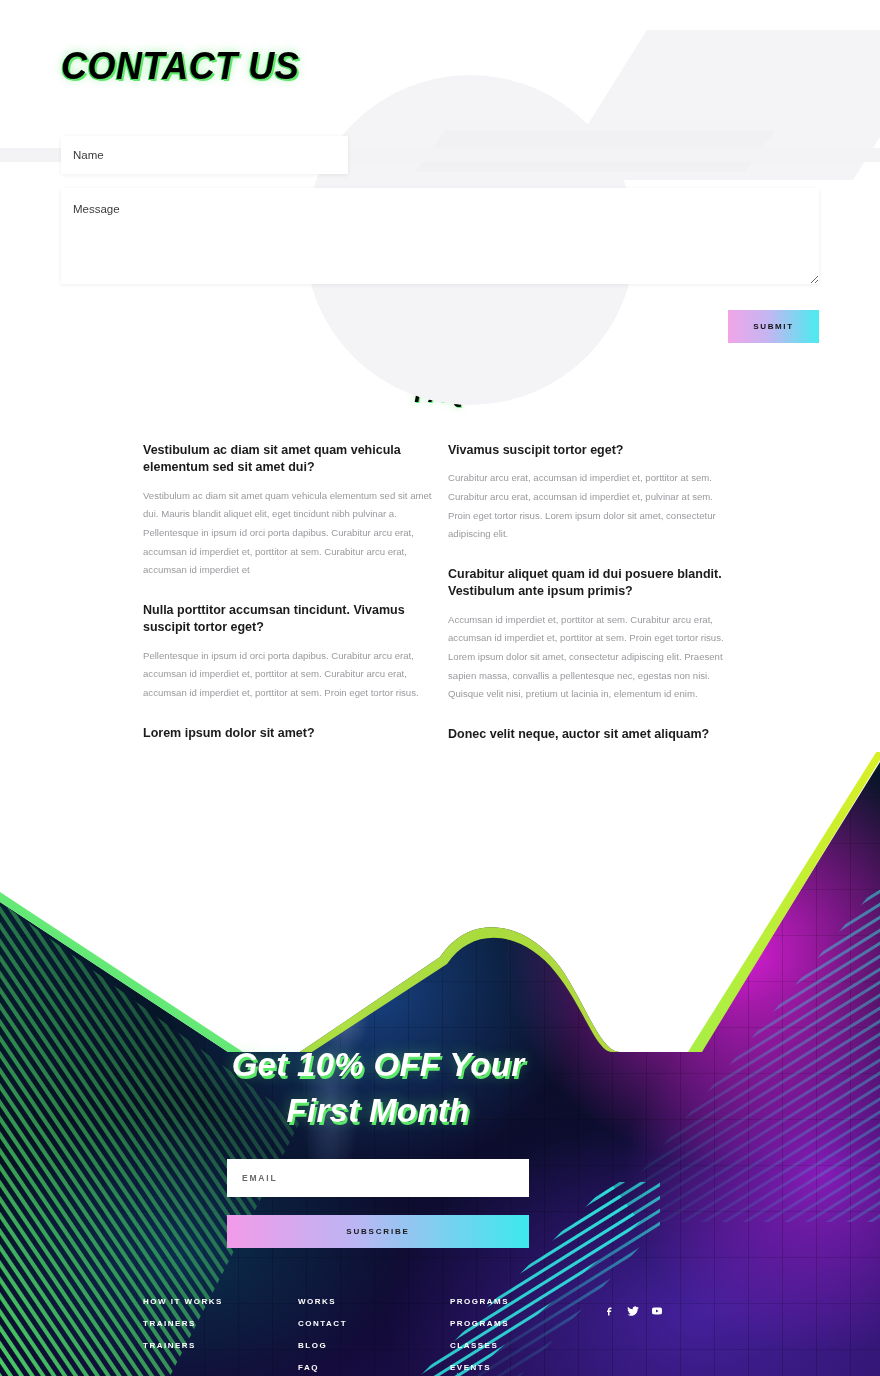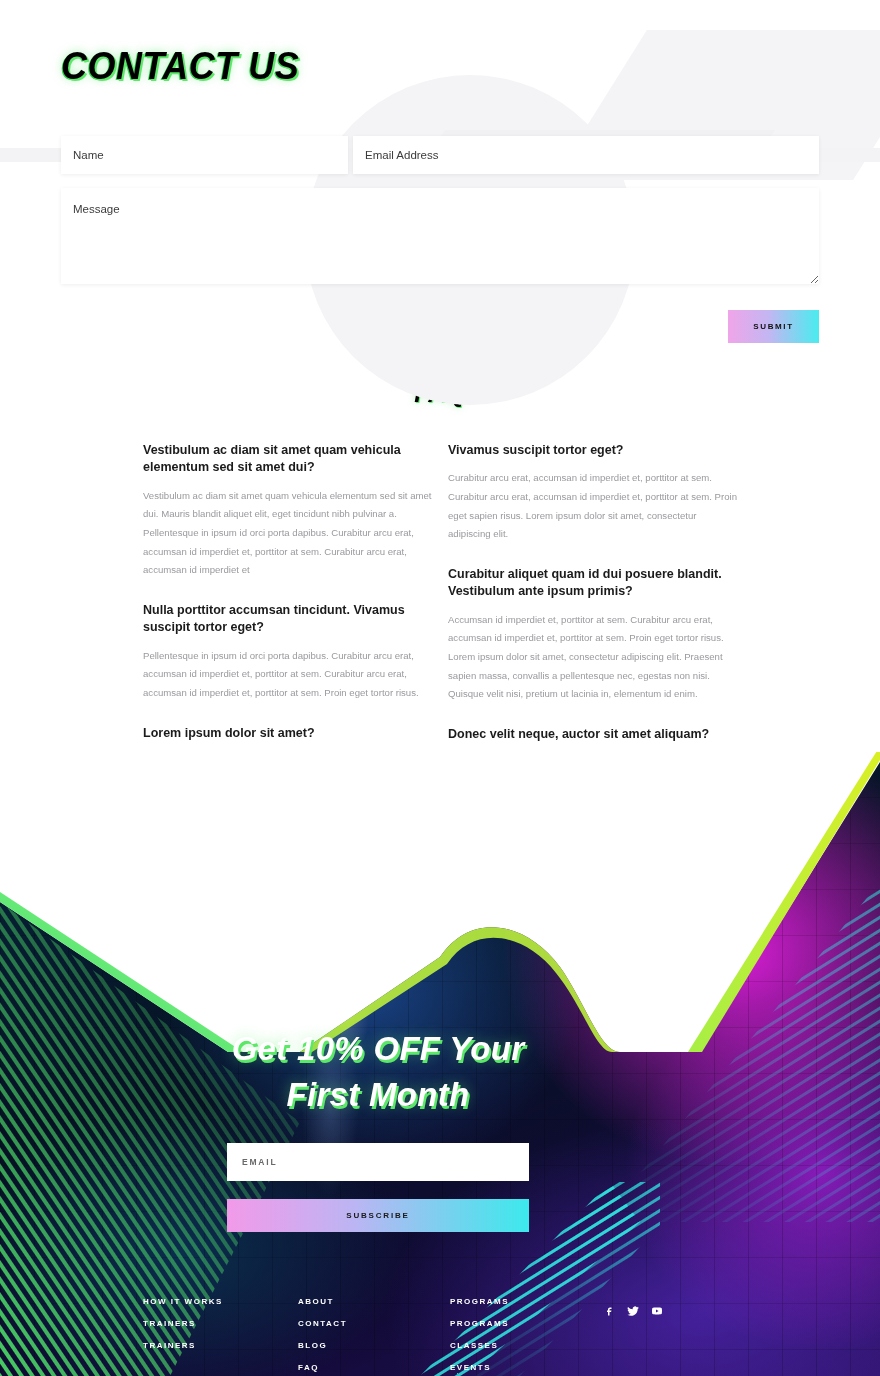--- a/index.html
+++ b/index.html
@@ -178,21 +178,21 @@
   }
 
   
   .hero-white {
     position: absolute; left: 0; top: 0;
     width: 880px; height: 300px;
   }
 
   .hero-content {
     position: absolute;
-    left: 0; top: 0; width: 756px;
+    left: 0; top: 16px; width: 756px;
     text-align: center;
     z-index: 6;
   }
   .cta-title {
     margin-top: 274px;
     font-size: 33px;
     font-weight: 800;
     font-style: italic;
     color: #ffffff;
     line-height: 1.38;
@@ -269,21 +269,20 @@
   <div class="bg-deco deco-band"></div>
   <div class="bg-deco deco-rect"></div>
 
   <div class="contact-wrap">
 
     <h1 class="page-title">CONTACT US</h1>
 
     <form>
       <div class="form-row">
         <input class="field field-name" type="text" placeholder="Name" style="">
-        <input class="field field-email" type="text" placeholder="Email Address" style="">
       </div>
       <textarea class="field field-message" placeholder="Message" style=""></textarea>
       <div class="submit-row">
         <button class="btn-submit" type="button">SUBMIT</button>
       </div>
     </form>
   </div>
 
   <h2 class="faq-title">FAQ</h2>
 
@@ -296,21 +295,21 @@
       <div class="faq-q">Nulla porttitor accumsan tincidunt. Vivamus suscipit tortor eget?</div>
       <div class="faq-a">Pellentesque in ipsum id orci porta dapibus. Curabitur arcu erat, accumsan id imperdiet et, porttitor at sem. Curabitur arcu erat, accumsan id imperdiet et, porttitor at sem. Proin eget tortor risus.</div>
 
       <div class="faq-q">Lorem ipsum dolor sit amet?</div>
       <div class="faq-a tight">Vestibulum ac diam sit amet quam vehicula elementum sed sit amet dui. Mauris blandit aliquet elit, eget tincidunt nibh pulvinar a.</div>
 
     </div>
 
     <div class="faq-col">
       <div class="faq-q">Vivamus suscipit tortor eget?</div>
-      <div class="faq-a">Curabitur arcu erat, accumsan id imperdiet et, porttitor at sem. Curabitur arcu erat, accumsan id imperdiet et, porttitor at sem. Proin eget sapien risus. Lorem ipsum dolor sit amet, consectetur adipiscing elit.</div>
+      <div class="faq-a">Curabitur arcu erat, accumsan id imperdiet et, porttitor at sem. Curabitur arcu erat, accumsan id imperdiet et, pulvinar at sem. Proin eget tortor risus. Lorem ipsum dolor sit amet, consectetur adipiscing elit.</div>
 
       <div class="faq-q">Curabitur aliquet quam id dui posuere blandit. Vestibulum ante ipsum primis?</div>
       <div class="faq-a">Accumsan id imperdiet et, porttitor at sem. Curabitur arcu erat, accumsan id imperdiet et, porttitor at sem. Proin eget tortor risus. Lorem ipsum dolor sit amet, consectetur adipiscing elit. Praesent sapien massa, convallis a pellentesque nec, egestas non nisi. Quisque velit nisi, pretium ut lacinia in, elementum id enim.</div>
 
       <div class="faq-q">Donec velit neque, auctor sit amet aliquam?</div>
 
     </div>
   </div>
 </div>
 
@@ -399,21 +398,21 @@
   </div>
 </div>
 
 <div class="footer">
   <div class="foot-col c1">
     <a class="foot-link">HOW IT WORKS</a>
     <a class="foot-link">TRAINERS</a>
     <a class="foot-link">TRAINERS</a>
   </div>
   <div class="foot-col c2">
-    <a class="foot-link">ABOUT</a>
+    <a class="foot-link">WORKS</a>
     <a class="foot-link">CONTACT</a>
     <a class="foot-link">BLOG</a>
     <a class="foot-link">FAQ</a>
   </div>
   <div class="foot-col c3">
     <a class="foot-link">PROGRAMS</a>
     <a class="foot-link">PROGRAMS</a>
     <a class="foot-link">CLASSES</a>
     <a class="foot-link">EVENTS</a>
   </div>

